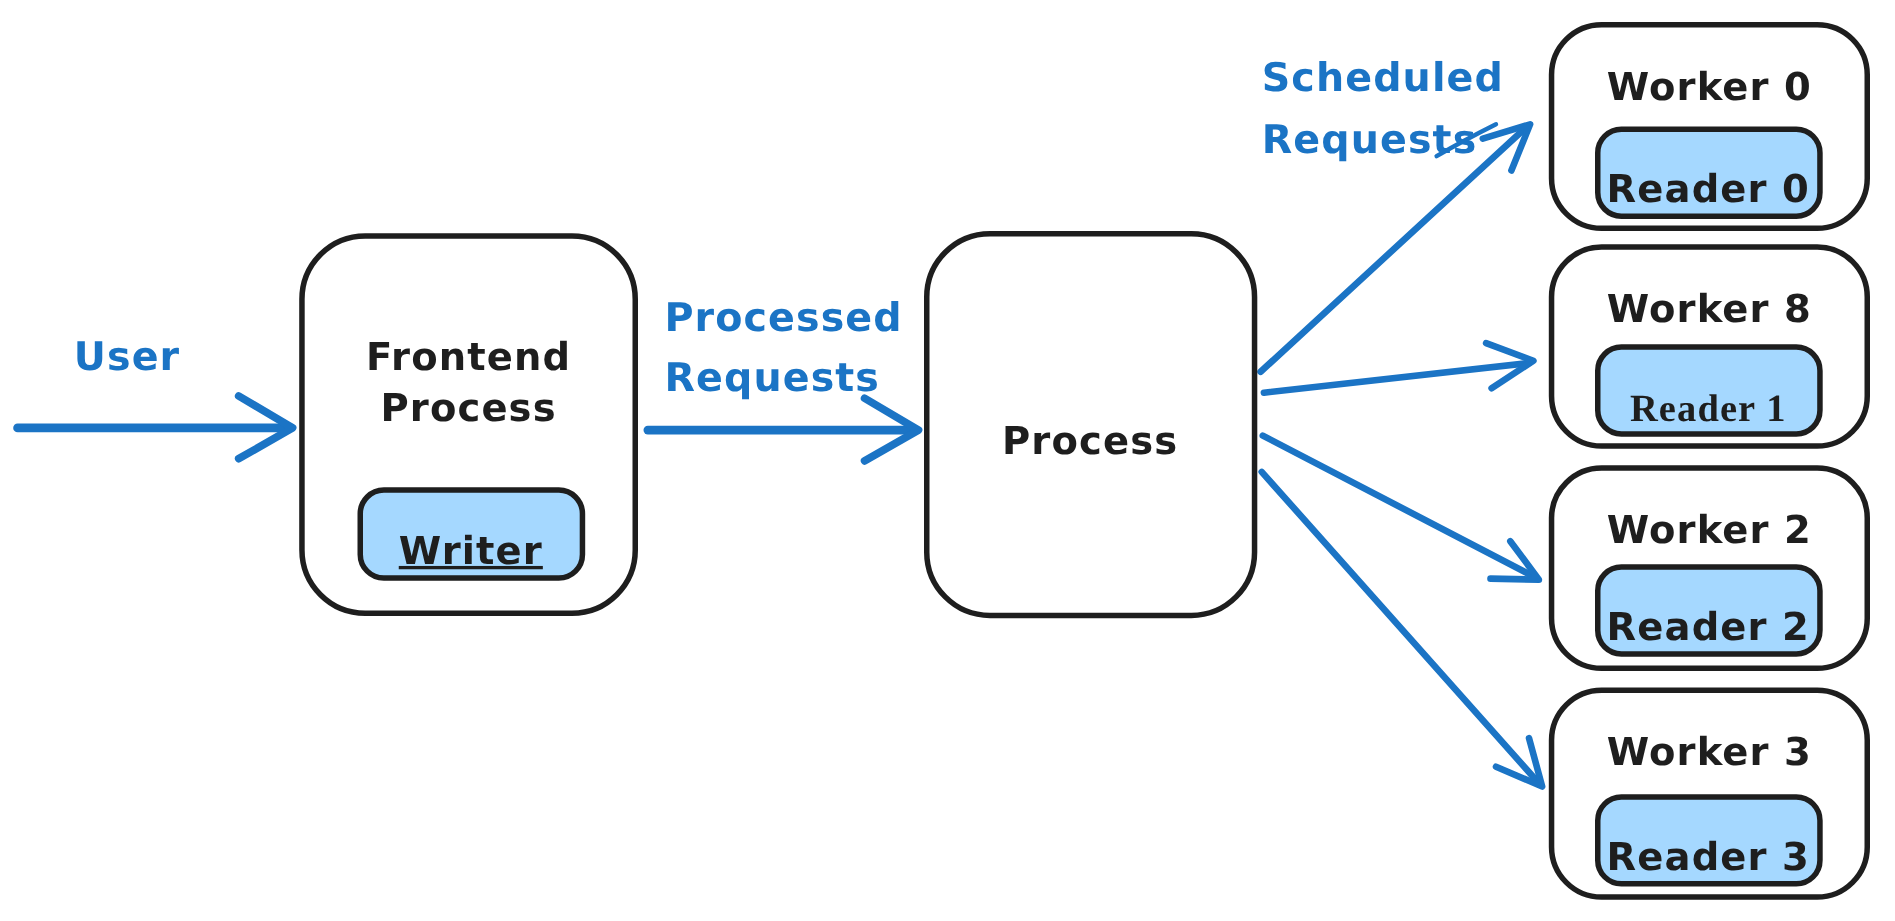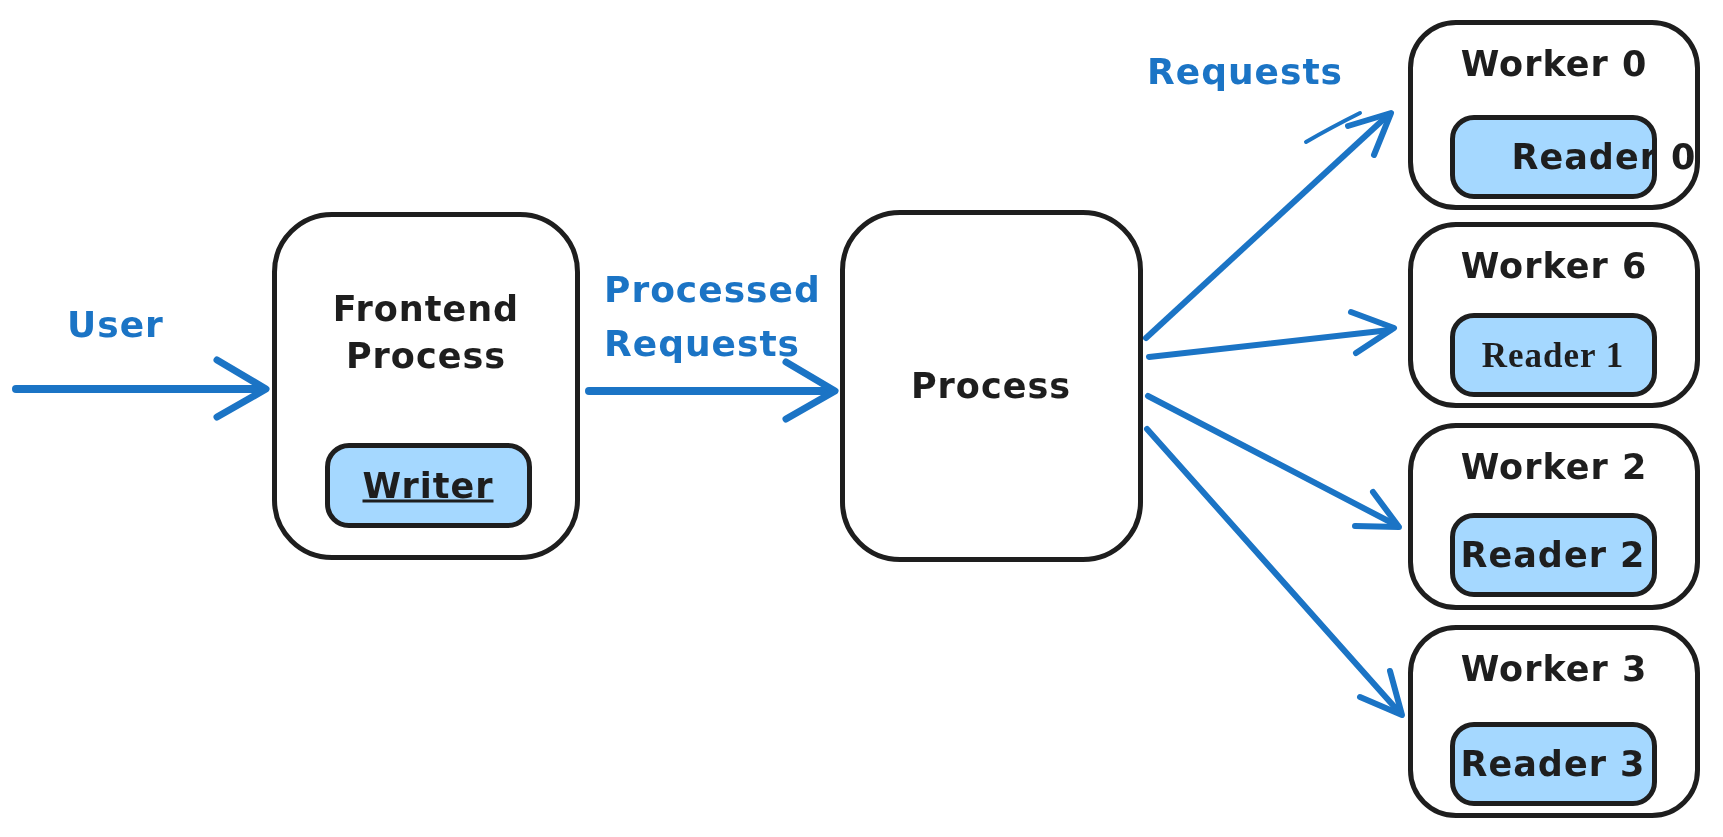--- a/index.html
+++ b/index.html
@@ -30,20 +30,21 @@
   .ink-label {
     position: absolute;
     color: #1e1e1e;
     font-size: 35px;
     font-weight: bold;
     letter-spacing: 1px;
     line-height: 47px;
     text-align: center;
     white-space: nowrap;
     transform: translate(-50%, -50%);
+    margin-top: 16px;
   }
 
   .blue-label {
     position: absolute;
     color: #1b74c5;
     font-size: 36px;
     font-weight: bold;
     letter-spacing: 1px;
     white-space: nowrap;
   }
@@ -105,43 +106,44 @@
 <div class="blue-label" style="left:67px; top:273px; line-height:48px;margin-top:28px;">
   <div>User</div>
 </div>
 
 <div class="blue-label" style="left:604px; top:263px; line-height:54px;">
   <div>Processed</div>
   <div>Requests</div>
 </div>
 
 <div class="blue-label" style="left:1147px; top:44px; line-height:56px;">
+  <div>Scheduled</div>
   <div>Requests</div>
 </div>
 
 <div class="node big-node" style="left:272px; top:212px; width:308px; height:348px;"></div>
 <div class="ink-label" style="left:426px; top:333px;">
   <div>Frontend</div>
   <div>Process</div>
 </div>
 <div class="chip" style="left:325px; top:443px; width:207px; height:85px;"></div>
 <div class="ink-label" style="left:428px; top:486px;text-decoration:underline;">Writer</div>
 
 <div class="node big-node" style="left:840px; top:210px; width:303px; height:352px;"></div>
 <div class="ink-label" style="left:991px; top:386px;">
   <div>Process</div>
 </div>
 
 <div class="node worker-node" style="left:1408px; top:20px; width:292px; height:190px;"></div>
 <div class="ink-label" style="left:1554px; top:64px;">Worker 0</div>
 <div class="chip" style="left:1450px; top:115px; width:207px; height:84px;"></div>
-<div class="ink-label" style="left:1604px; top:157px;">Reader 0</div>
+<div class="ink-label" style="left:1553px; top:157px;">Reader 0</div>
 
 <div class="node worker-node" style="left:1408px; top:222px; width:292px; height:186px;"></div>
-<div class="ink-label" style="left:1554px; top:266px;">Worker 6</div>
+<div class="ink-label" style="left:1554px; top:266px;">Worker 8</div>
 <div class="chip" style="left:1450px; top:313px; width:207px; height:84px;"></div>
 <div class="ink-label" style="left:1553px; top:355px;font-family:Liberation Serif, serif;">Reader 1</div>
 
 <div class="node worker-node" style="left:1408px; top:423px; width:292px; height:187px;"></div>
 <div class="ink-label" style="left:1554px; top:467px;">Worker 2</div>
 <div class="chip" style="left:1450px; top:513px; width:207px; height:84px;"></div>
 <div class="ink-label" style="left:1553px; top:555px;">Reader 2</div>
 
 <div class="node worker-node" style="left:1408px; top:625px; width:292px; height:193px;"></div>
 <div class="ink-label" style="left:1554px; top:669px;">Worker 3</div>

